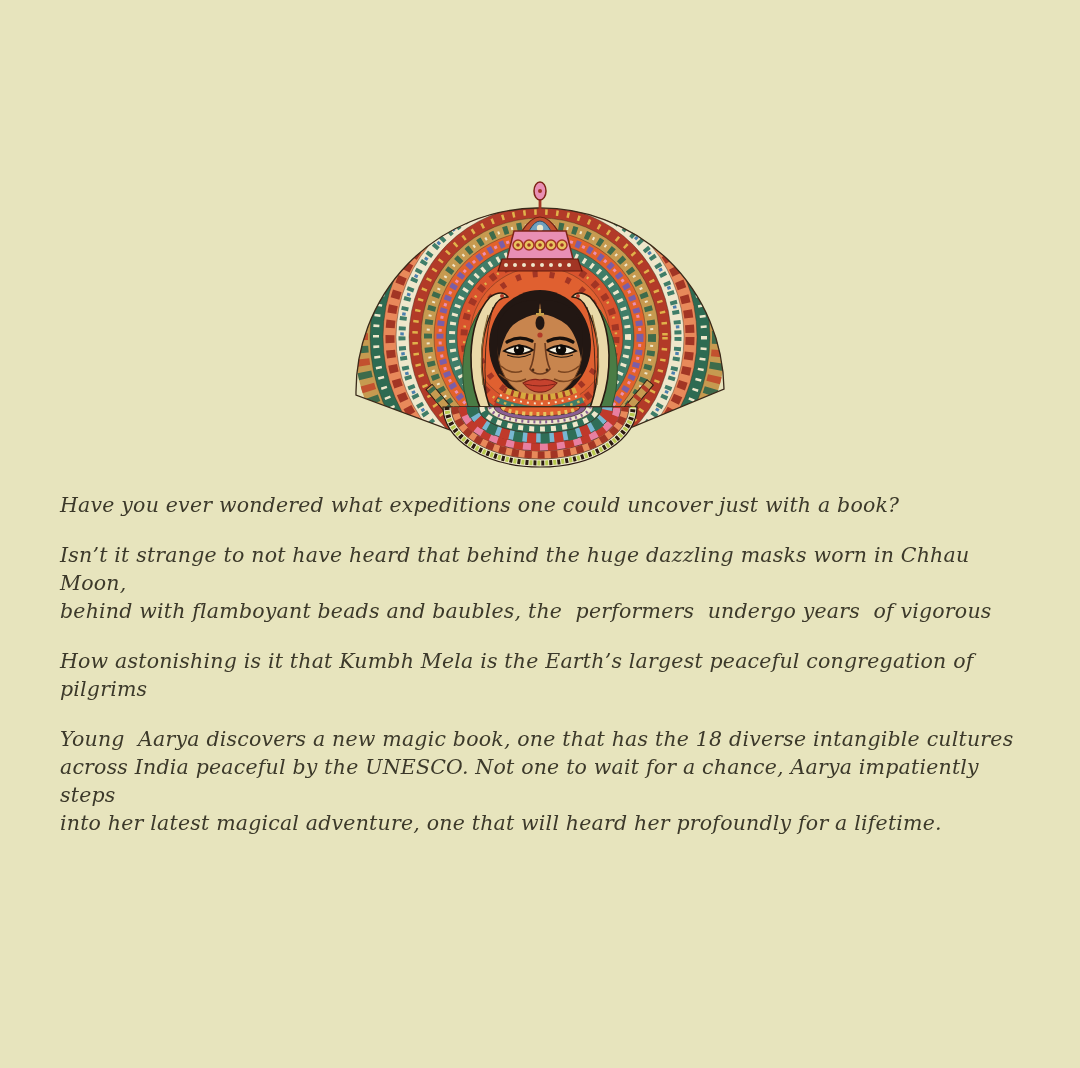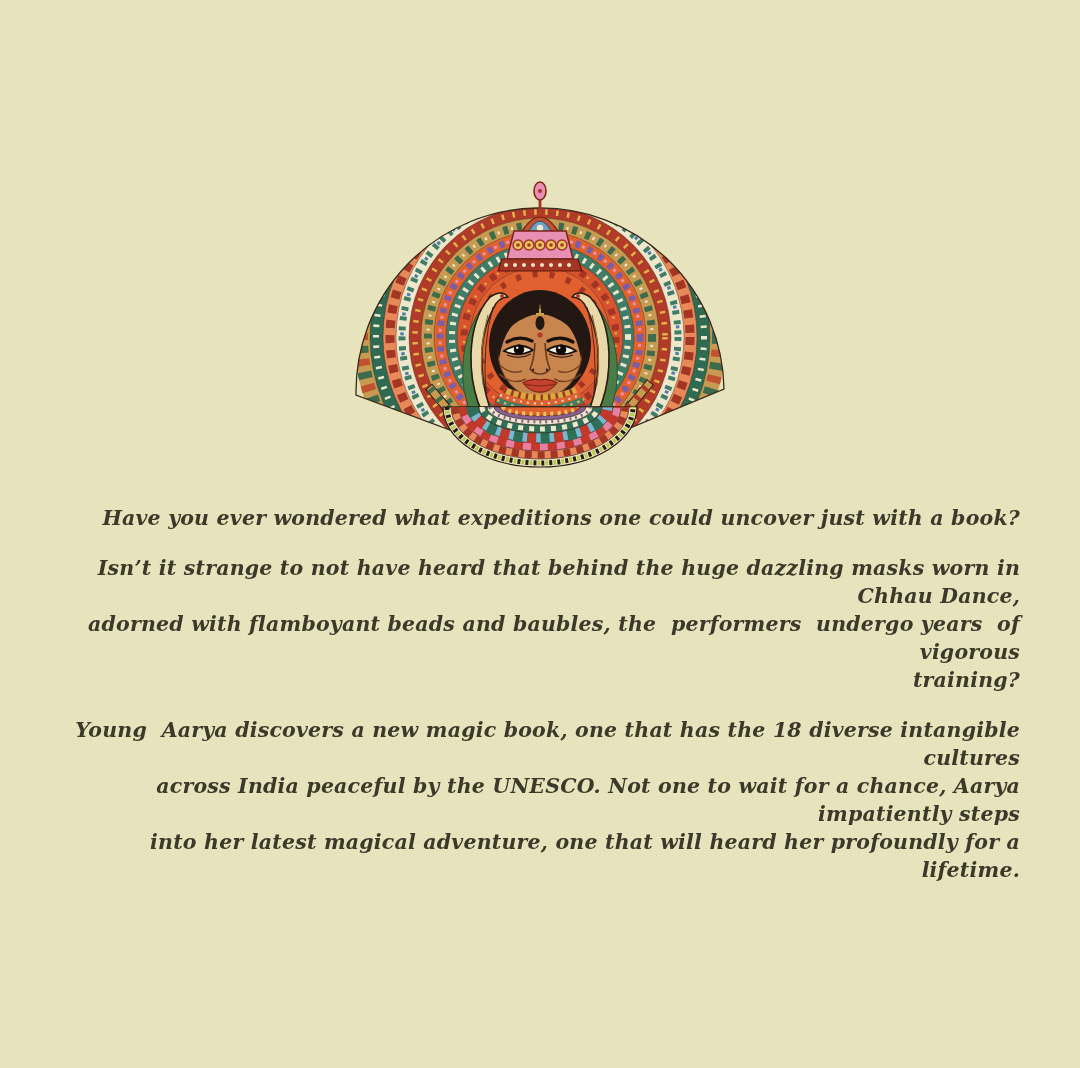--- a/index.html
+++ b/index.html
@@ -9,28 +9,27 @@
     overflow:hidden;
     font-family:"DejaVu Serif","Liberation Serif",serif;
   }
   .canvas { position:relative; width:1080px; height:1068px; }
   .illustration-wrap {
     width:420px; height:330px;
     margin:145px auto 0;
   }
   .story-text {
     width:960px;
-    margin:29px auto 0;
-    text-align:right;
+    margin:16px auto 0;
+    text-align:left;
     font-style:italic;
     font-size:20.5px;
     line-height:28px;
     letter-spacing:0.2px;
     color:#3c392a;
-    font-weight:bold;
   }
   .paragraph { margin:0 0 22px 0; }
   .line { white-space:pre-wrap; }
 </style>
 </head>
 <body>
 
 <div class="canvas">
 
   <div class="illustration-wrap" role="img" aria-label="Ornate Chhau dance mask: a woman's face with a large fan-shaped patterned headdress and a layered beaded collar">
@@ -207,25 +206,25 @@
         <path d="M 173 262 A 37 7 0 0 0 247 262" fill="none" stroke="#e8c45e" stroke-width="4" stroke-dasharray="3 4"></path>
       </g>
     </svg>
   </div>
 
   <div class="story-text">
     <div class="paragraph">
       <div class="line">Have you ever wondered what expeditions one could uncover just with a book?</div>
     </div>
     <div class="paragraph">
-      <div class="line">Isn’t it strange to not have heard that behind the huge dazzling masks worn in Chhau Dance,</div>
-      <div class="line">adorned with flamboyant beads and baubles, the  performers  undergo years  of vigorous</div>
-      <div class="line">training?</div>
-    </div>
-    <div class="paragraph">
+      <div class="line">Isn’t it strange to not have heard that behind the huge dazzling masks worn in Chhau Moon,</div>
+      <div class="line">behind with flamboyant beads and baubles, the  performers  undergo years  of vigorous</div>
+    </div>
+    <div class="paragraph">
+      <div class="line">How astonishing is it that Kumbh Mela is the Earth’s largest peaceful congregation of pilgrims</div>
     </div>
     <div class="paragraph">
       <div class="line">Young  Aarya discovers a new magic book, one that has the 18 diverse intangible cultures</div>
       <div class="line">across India peaceful by the UNESCO. Not one to wait for a chance, Aarya impatiently steps</div>
       <div class="line">into her latest magical adventure, one that will heard her profoundly for a lifetime.</div>
     </div>
   </div>
 
 </div>
 

